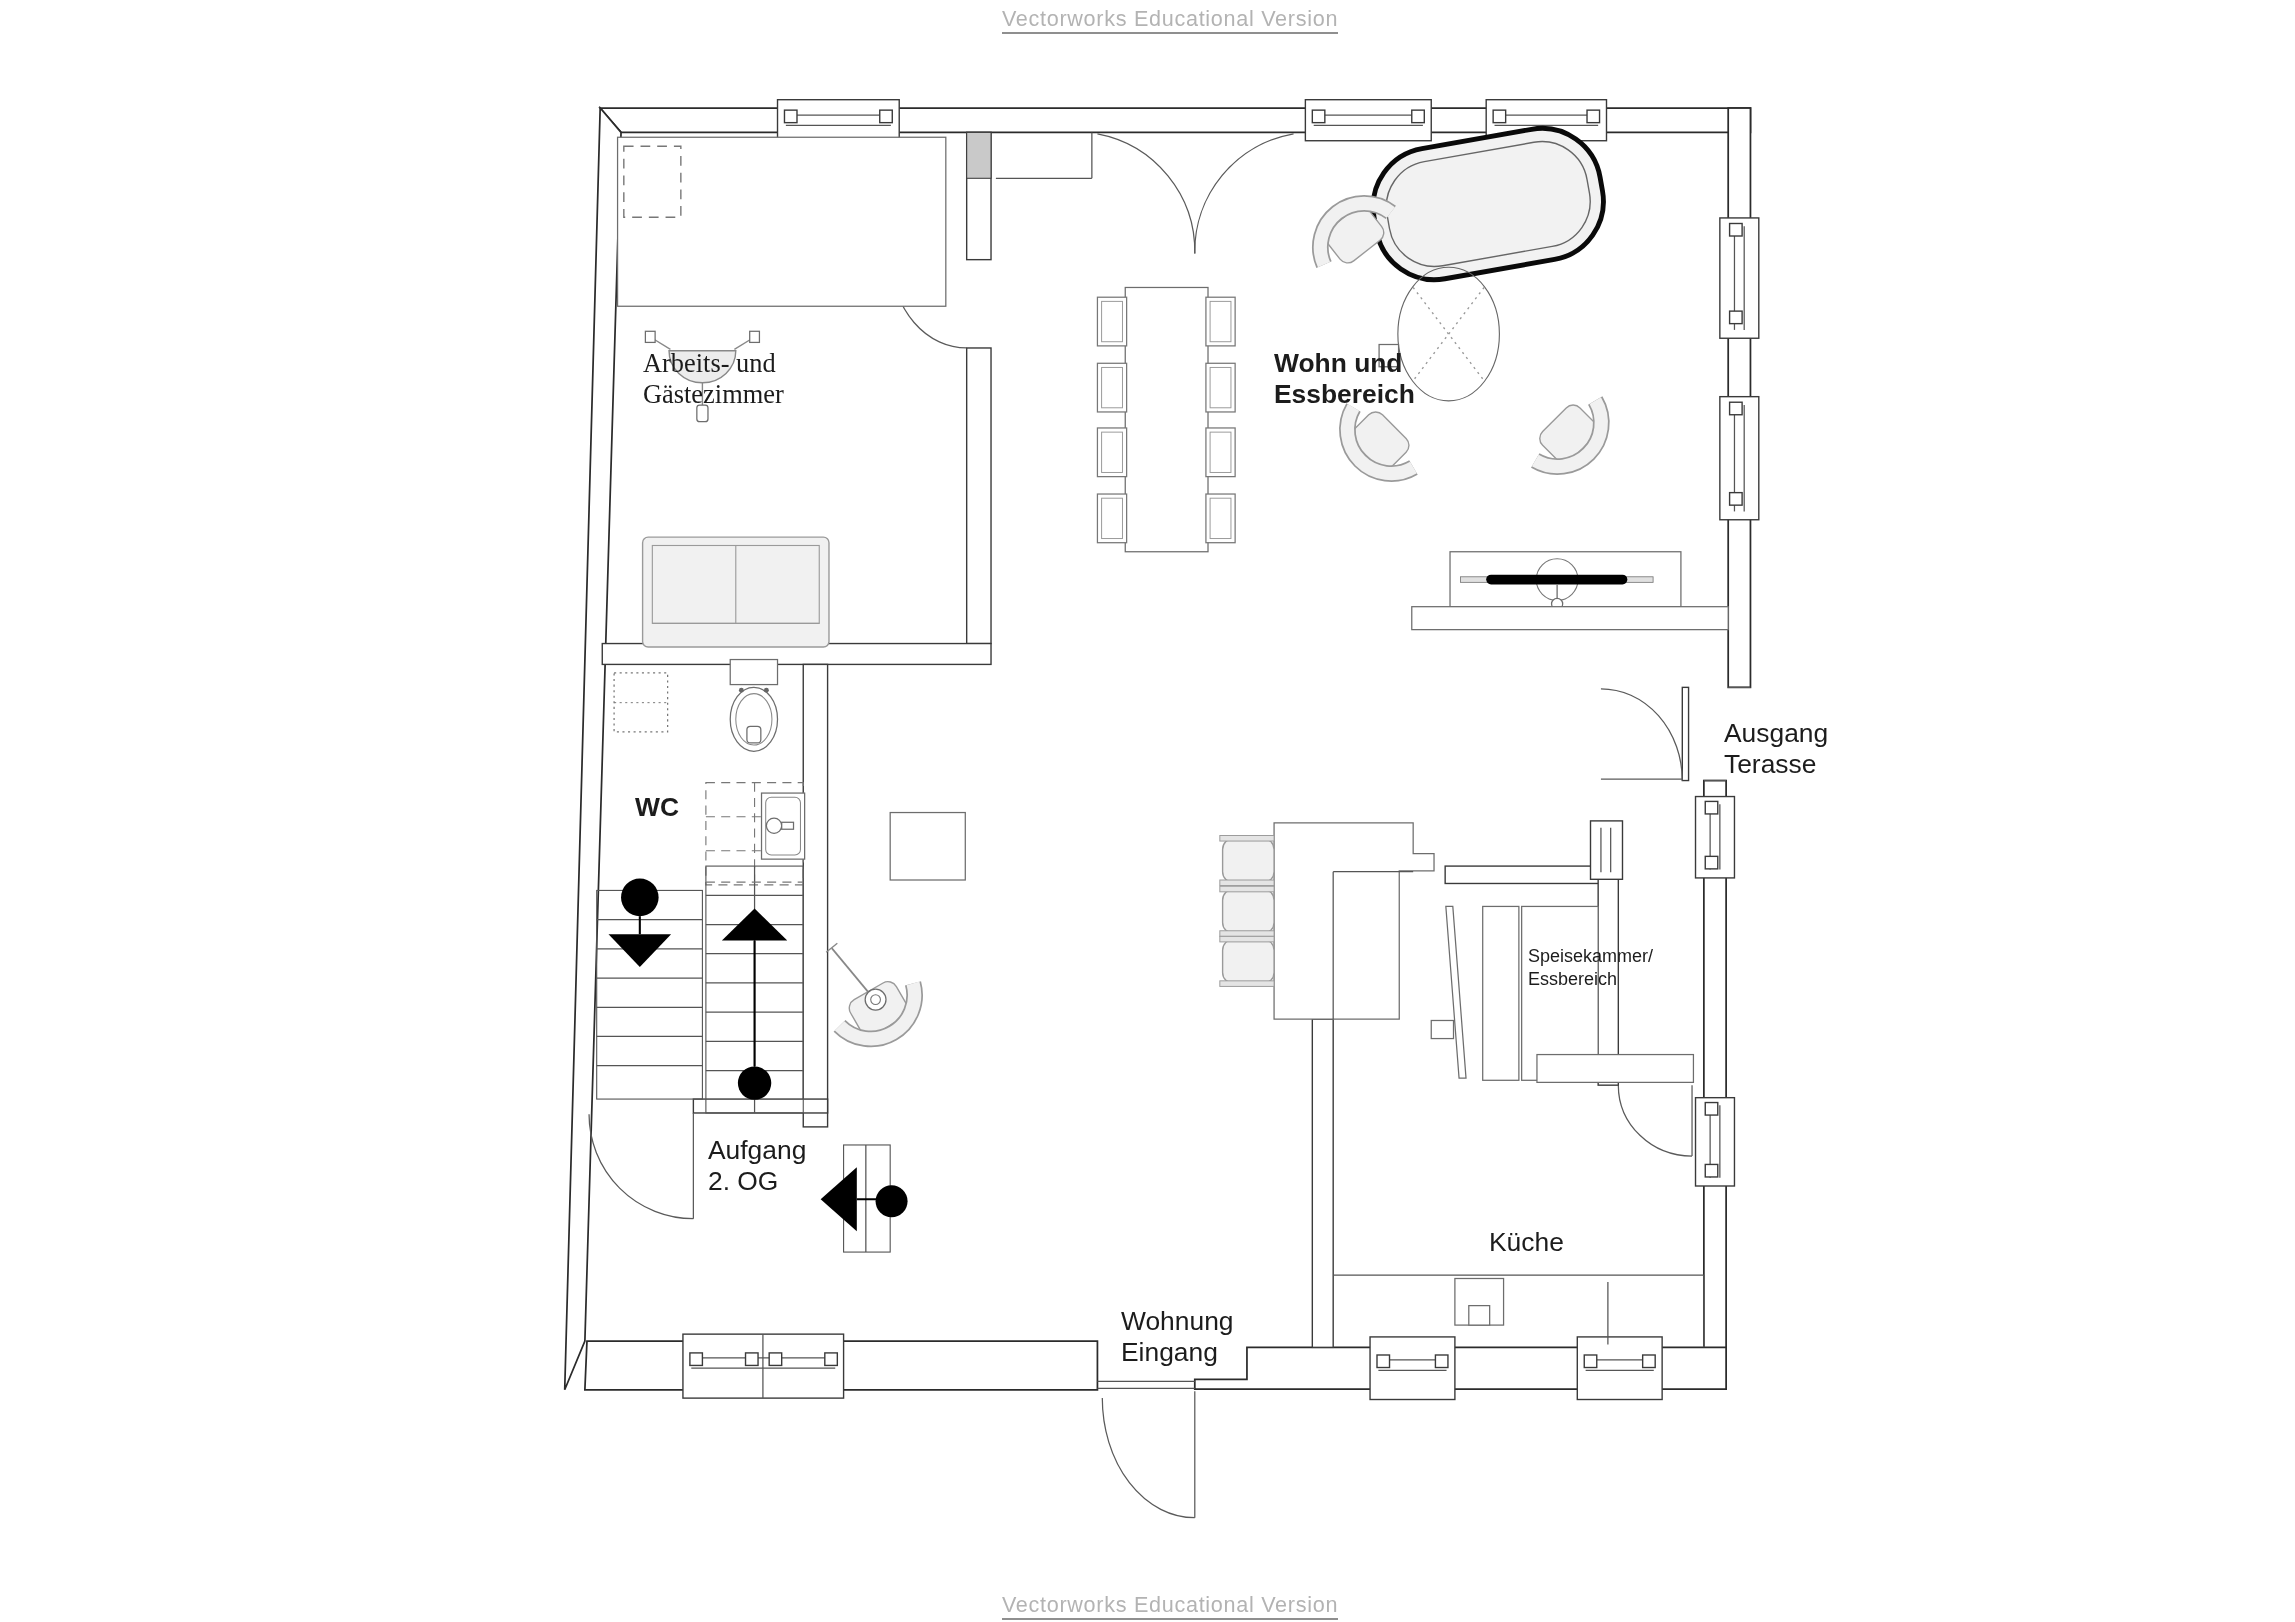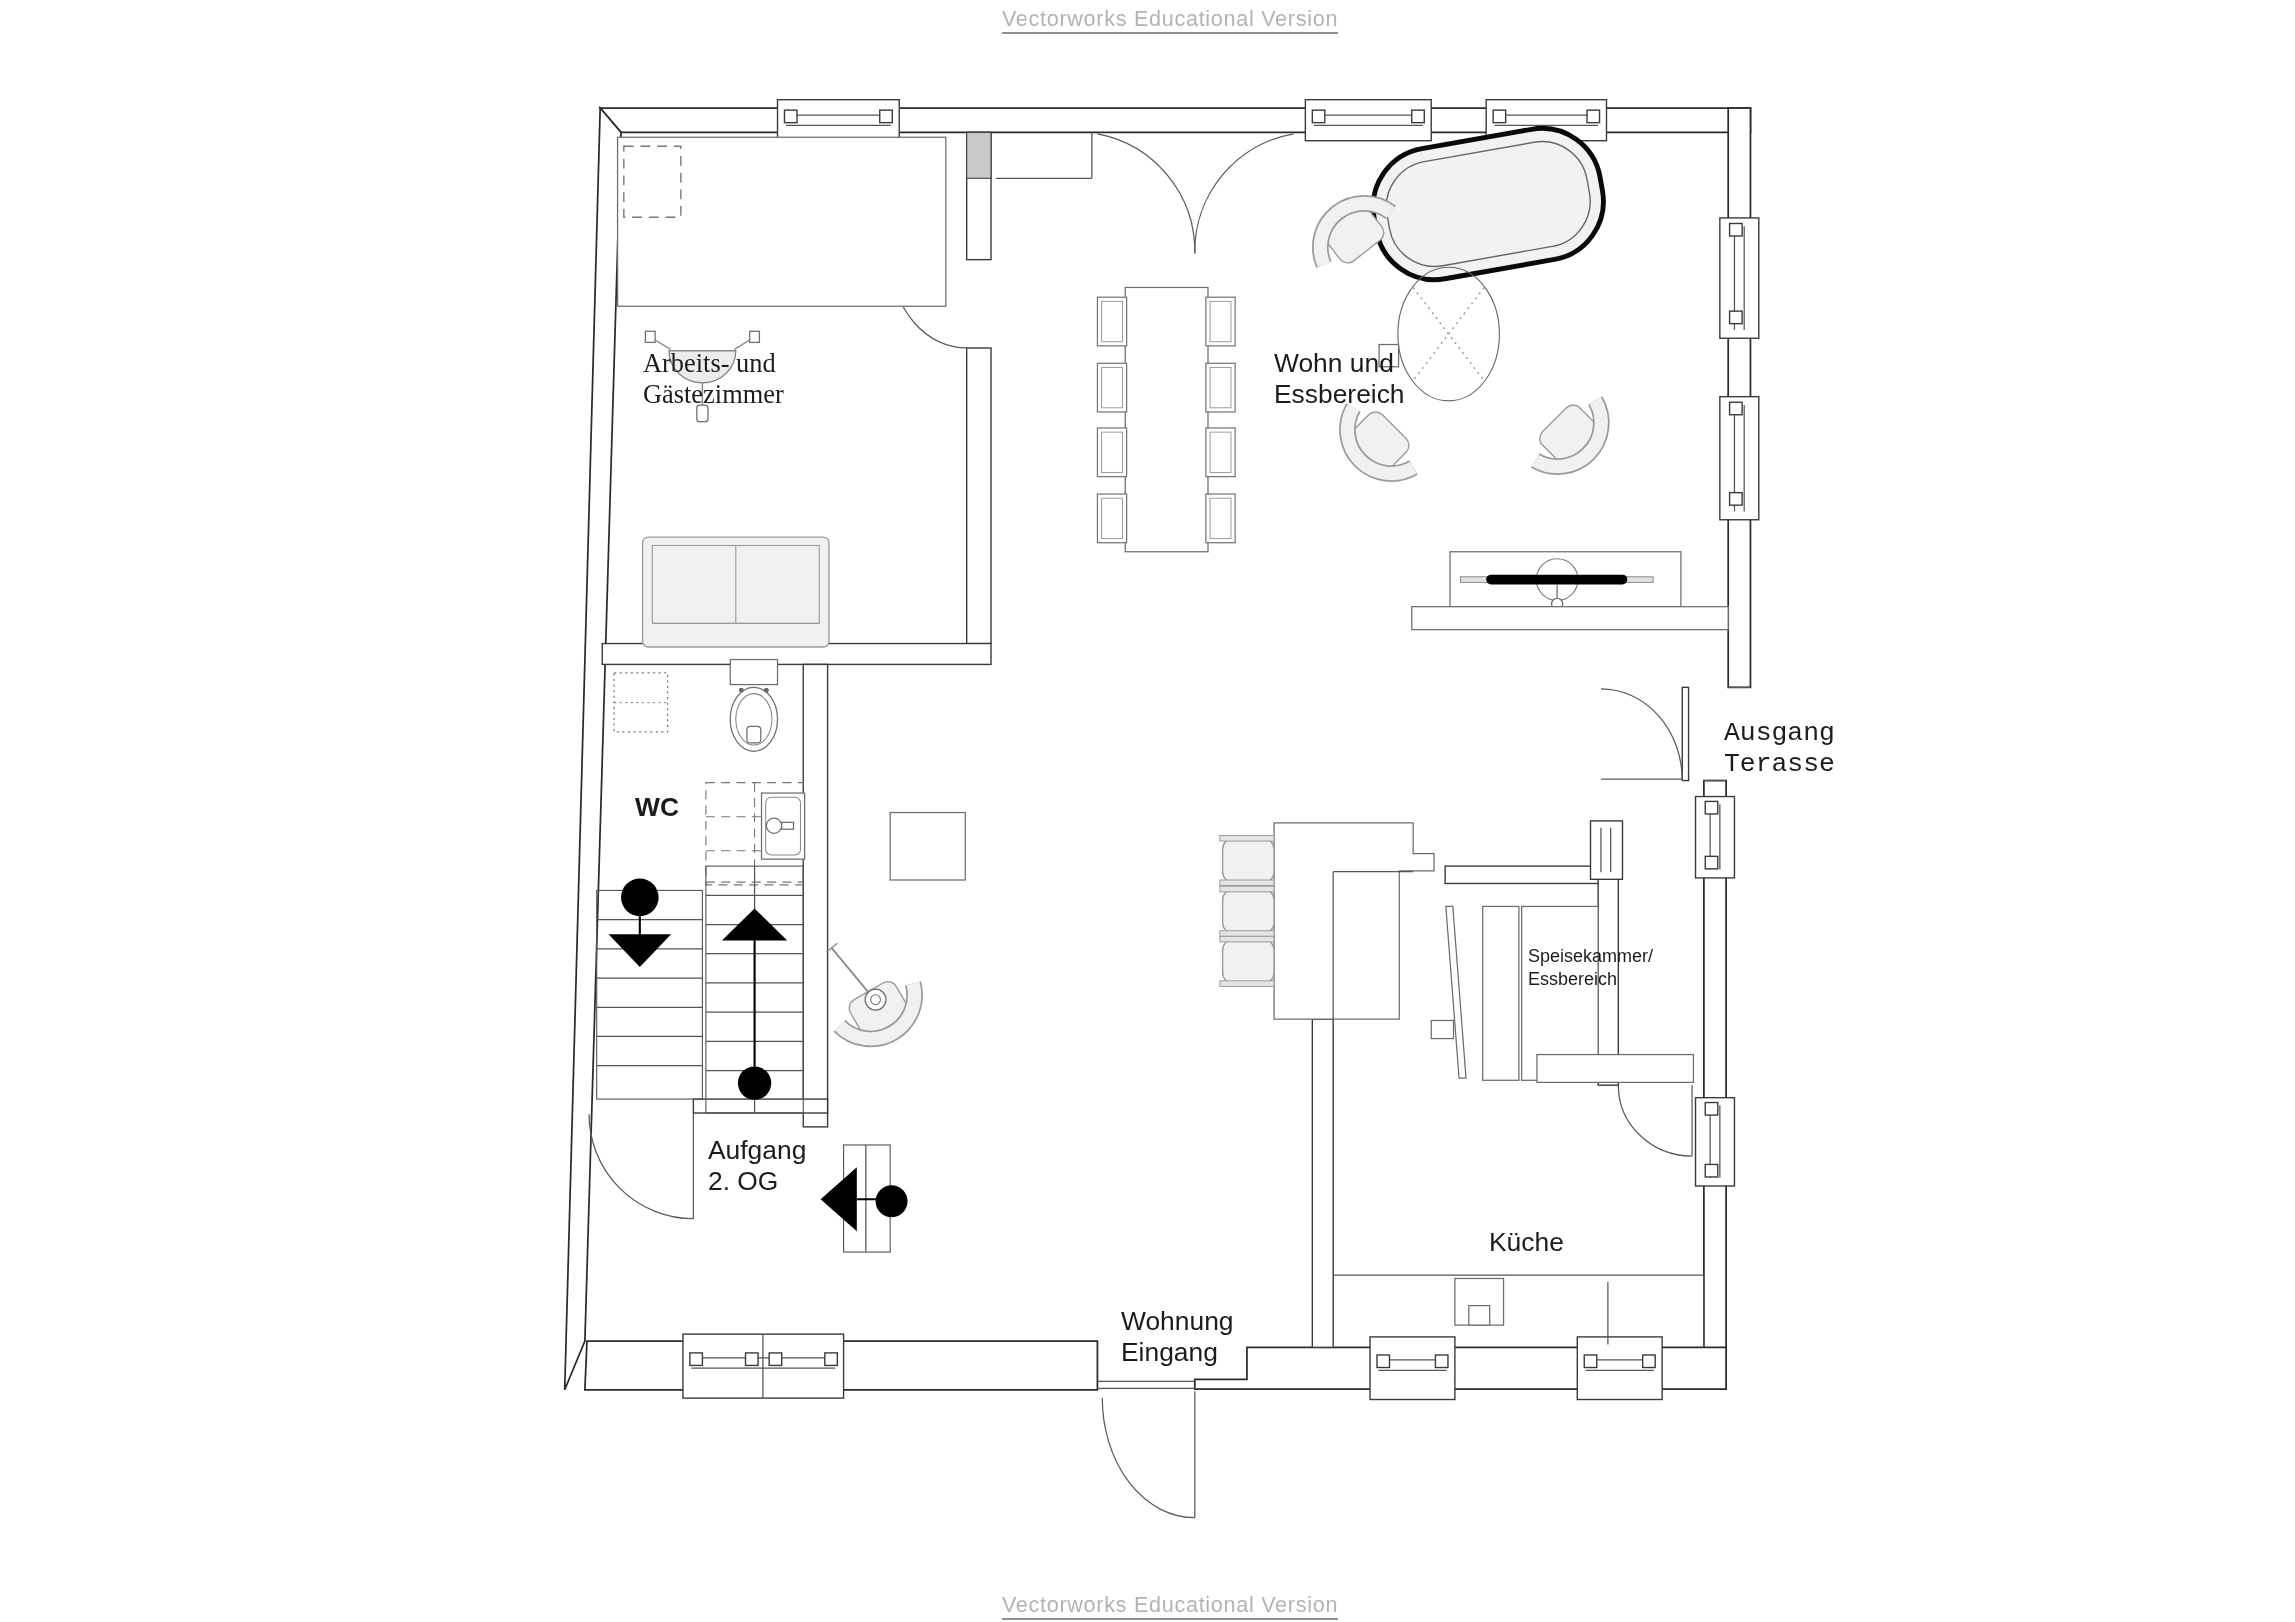--- a/index.html
+++ b/index.html
@@ -339,27 +339,27 @@
   </g>
   <polygon points="2079,1303 2089,1303 2108,1550 2098,1550" class="furn"></polygon>
   <rect class="furn" x="2132" y="1303" width="52" height="250"></rect>
   <rect class="furn" x="2188" y="1303" width="110" height="250"></rect>
   <rect class="furn" x="2210" y="1516" width="225" height="40"></rect>
 </g>
 </svg>
 
 <div class="lbl" style="left:643px;top:348px;font-family:Liberation Serif, serif;">Arbeits- und
 Gästezimmer</div>
-<div class="lbl" style="left:1274px;top:348px;">Wohn und
+<div class="lbl" style="left:1274px;top:348px;font-weight:bold;">Wohn und
 Essbereich</div>
 <div class="lbl" style="left:635px;top:792px;font-weight:bold;">WC</div>
 <div class="lbl" style="left:708px;top:1135px;">Aufgang
 2. OG</div>
 <div class="lbl" style="left:1077px;top:1306px;margin-left:44px;">Wohnung
 Eingang</div>
-<div class="lbl" style="left:1724px;top:718px;font-family:Liberation Mono, monospace;">Ausgang
+<div class="lbl" style="left:1724px;top:718px;">Ausgang
 Terasse</div>
 <div class="lbl lbl-small" style="left:1528px;top:945px;">Speisekammer/
 Essbereich</div>
 <div class="lbl" style="left:1489px;top:1215px;margin-top:12px;">Küche</div>
 
 </div>
 
 
 </body></html>

